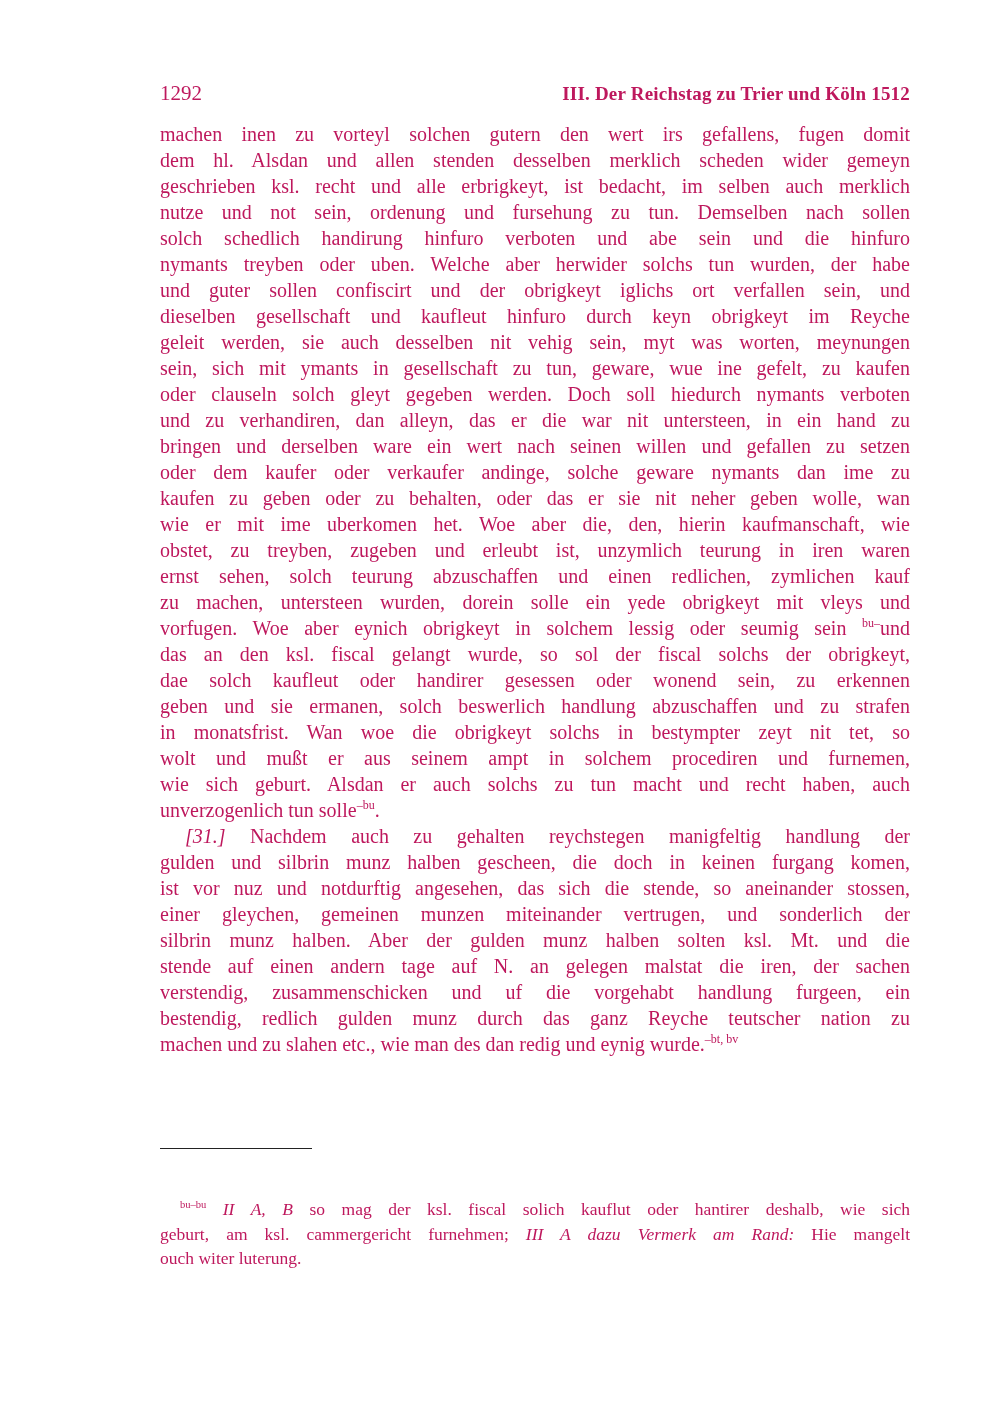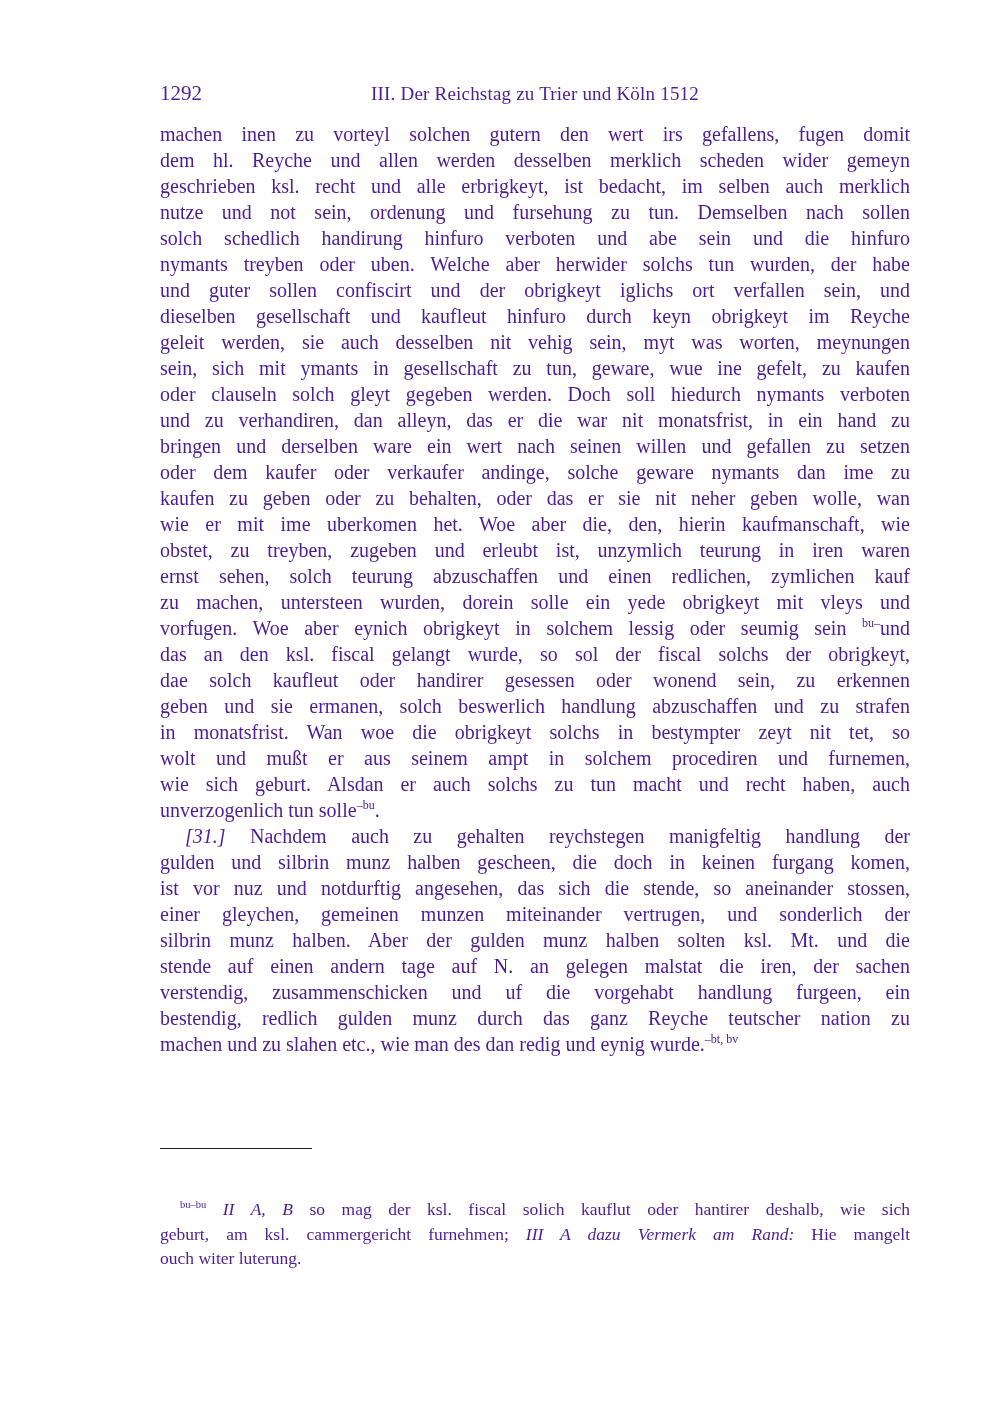--- a/index.html
+++ b/index.html
@@ -3,21 +3,21 @@
 <meta charset="utf-8">
 <style>
   html, body { margin: 0; padding: 0; }
   body { background: #ffffff; }
   .page {
     position: relative;
     width: 1004px;
     height: 1276px;
     background: #ffffff;
     font-family: "Liberation Serif", serif;
-    color: #4c1d95;
+    color: #be185d;
     overflow: hidden;
     margin: 0 auto;
   }
   .pagehead {
     position: absolute;
     top: 81px;
     left: 160px;
     width: 750px;
     height: 26px;
   }
@@ -25,23 +25,24 @@
     position: absolute;
     left: 0;
     top: 0;
     font-size: 21px;
   }
   .runhead {
     position: absolute;
     left: 0;
     right: 0;
     top: 2px;
-    text-align: center;
+    text-align: right;
     font-size: 19px;
     letter-spacing: 0.2px;
+    font-weight: bold;
   }
   .content {
     position: absolute;
     top: 121px;
     left: 160px;
     width: 750px;
   }
   .line {
     font-size: 20px;
     line-height: 26px;
@@ -78,31 +79,31 @@
 
 <div class="page">
   <div class="pagehead">
     <span class="pagenum">1292</span>
     <span class="runhead">III. Der Reichstag zu Trier und Köln 1512</span>
   </div>
 
   <div class="content">
       <div class="paragraph">
         <div class="line"><span>machen inen zu vorteyl solchen gutern den wert irs gefallens, fugen domit</span></div>
-        <div class="line"><span>dem hl. Reyche und allen werden desselben merklich scheden wider gemeyn</span></div>
+        <div class="line"><span>dem hl. Alsdan und allen stenden desselben merklich scheden wider gemeyn</span></div>
         <div class="line"><span>geschrieben ksl. recht und alle erbrigkeyt, ist bedacht, im selben auch merklich</span></div>
         <div class="line"><span>nutze und not sein, ordenung und fursehung zu tun. Demselben nach sollen</span></div>
         <div class="line"><span>solch schedlich handirung hinfuro verboten und abe sein und die hinfuro</span></div>
         <div class="line"><span>nymants treyben oder uben. Welche aber herwider solchs tun wurden, der habe</span></div>
         <div class="line"><span>und guter sollen confiscirt und der obrigkeyt iglichs ort verfallen sein, und</span></div>
         <div class="line"><span>dieselben gesellschaft und kaufleut hinfuro durch keyn obrigkeyt im Reyche</span></div>
         <div class="line"><span>geleit werden, sie auch desselben nit vehig sein, myt was worten, meynungen</span></div>
         <div class="line"><span>sein, sich mit ymants in gesellschaft zu tun, geware, wue ine gefelt, zu kaufen</span></div>
         <div class="line"><span>oder clauseln solch gleyt gegeben werden. Doch soll hiedurch nymants verboten</span></div>
-        <div class="line"><span>und zu verhandiren, dan alleyn, das er die war nit monatsfrist, in ein hand zu</span></div>
+        <div class="line"><span>und zu verhandiren, dan alleyn, das er die war nit untersteen, in ein hand zu</span></div>
         <div class="line"><span>bringen und derselben ware ein wert nach seinen willen und gefallen zu setzen</span></div>
         <div class="line"><span>oder dem kaufer oder verkaufer andinge, solche geware nymants dan ime zu</span></div>
         <div class="line"><span>kaufen zu geben oder zu behalten, oder das er sie nit neher geben wolle, wan</span></div>
         <div class="line"><span>wie er mit ime uberkomen het. Woe aber die, den, hierin kaufmanschaft, wie</span></div>
         <div class="line"><span>obstet, zu treyben, zugeben und erleubt ist, unzymlich teurung in iren waren</span></div>
         <div class="line"><span>ernst sehen, solch teurung abzuschaffen und einen redlichen, zymlichen kauf</span></div>
         <div class="line"><span>zu machen, untersteen wurden, dorein solle ein yede obrigkeyt mit vleys und</span></div>
         <div class="line"><span>vorfugen. Woe aber eynich obrigkeyt in solchem lessig oder seumig sein </span><sup>bu–</sup><span>und</span></div>
         <div class="line"><span>das an den ksl. fiscal gelangt wurde, so sol der fiscal solchs der obrigkeyt,</span></div>
         <div class="line"><span>dae solch kaufleut oder handirer gesessen oder wonend sein, zu erkennen</span></div>

